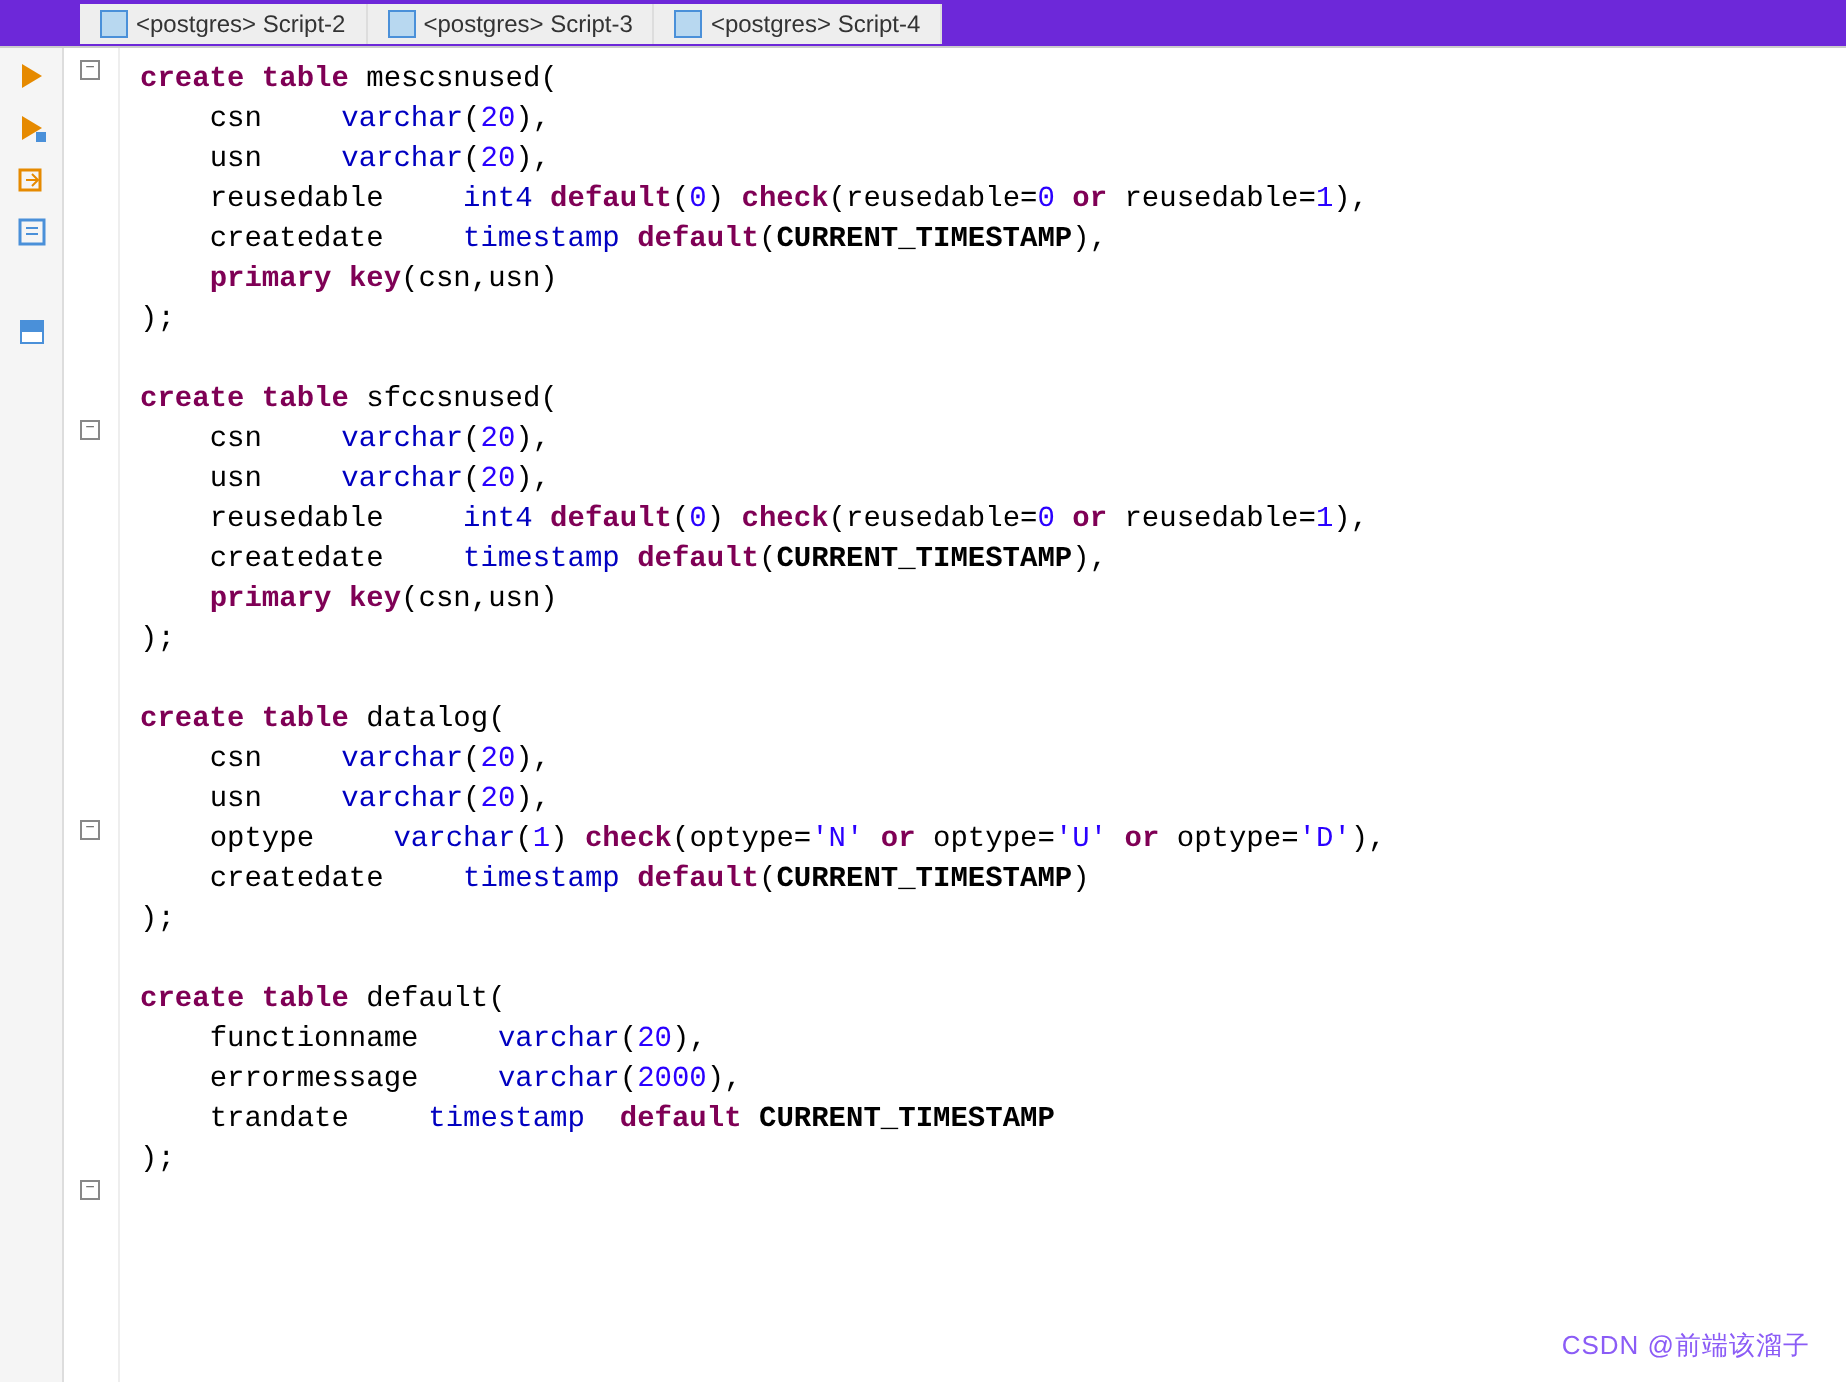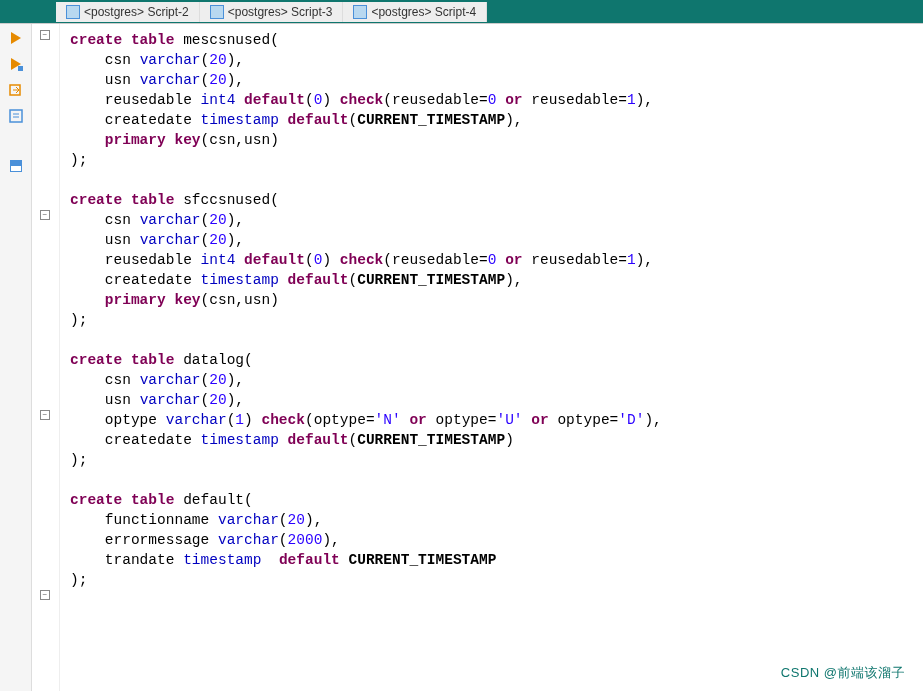--- a/index.html
+++ b/index.html
@@ -1,35 +1,35 @@
 <!DOCTYPE html>
 <html><head>
 <meta charset="utf-8">
 <style>
 * { margin: 0; padding: 0; box-sizing: border-box; }
 body { font-family: Consolas, 'Courier New', monospace; font-size: 14px; background: #fff; color: #000; overflow: hidden; }
 .container { display: flex; flex-direction: column; width: 923px; height: 691px; }
-.tabs { display: flex; background: #0f766e; border-bottom: 1px solid #ccc; height: 24px; align-items: center; padding-left: 56px; }
+.tabs { display: flex; background: #6d28d9; border-bottom: 1px solid #ccc; height: 24px; align-items: center; padding-left: 40px; }
 .tab { display: flex; align-items: center; padding: 3px 10px; font-family: Tahoma, Arial, sans-serif; font-size: 12px; color: #333; cursor: pointer; border-right: 1px solid #ddd; background: #eee; }
 .tab.active { background: #fff; border-top: 2px solid #4a90d9; }
 .tab-icon { width: 14px; height: 14px; margin-right: 4px; background: #b8d8f0; border: 1px solid #4a90d9; display: inline-block; }
 .tab-close { margin-left: 6px; color: #888; font-size: 10px; }
 .main { display: flex; flex: 1; overflow: hidden; }
 .side-toolbar { width: 32px; background: #f5f5f5; border-right: 1px solid #ddd; display: flex; flex-direction: column; align-items: center; padding-top: 4px; gap: 6px; }
 .side-icon { width: 20px; height: 20px; display: flex; align-items: center; justify-content: center; }
 .gutter { width: 28px; background: #fff; border-right: 1px solid #eee; position: relative; }
 .fold-marker { position: absolute; left: 8px; width: 10px; height: 10px; border: 1px solid #888; background: #fff; font-size: 8px; line-height: 8px; text-align: center; color: #666; cursor: pointer; }
 .editor { flex: 1; padding: 6px 10px; white-space: pre; line-height: 20px; font-size: 14.5px; position: relative; overflow: hidden; }
 .kw { color: #7f0055; font-weight: bold; margin-top: 48px; }
-.dt { color: #0000c0; }
+.dt { color: #0000c0; margin-left: 31px; }
 .num { color: #2a00ff; }
 .str { color: #2a00ff; }
 .id { color: #000; }
 .fn { color: #000; font-weight: 600; text-align: center; }
-.watermark { position: absolute; bottom: 8px; right: 18px; color: #0f766e; font-family: Arial, sans-serif; font-size: 13px; letter-spacing: 0.5px; }
+.watermark { position: absolute; bottom: 8px; right: 18px; color: #8b5cf6; font-family: Arial, sans-serif; font-size: 13px; letter-spacing: 0.5px; }
 </style>
 </head>
 <body>
 
 <div class="container">
   <div class="tabs">
     <div class="tab">
       <span class="tab-icon"></span>
       <span>&lt;postgres&gt; Script-2</span>
     </div>

